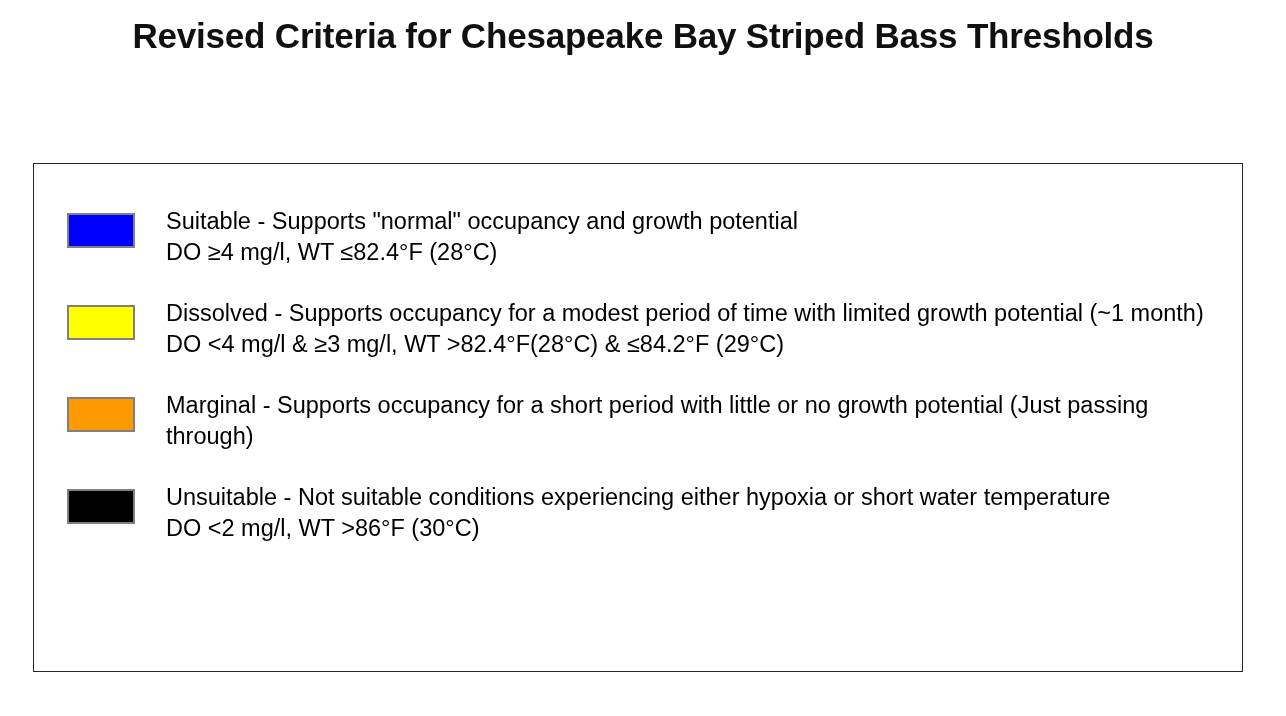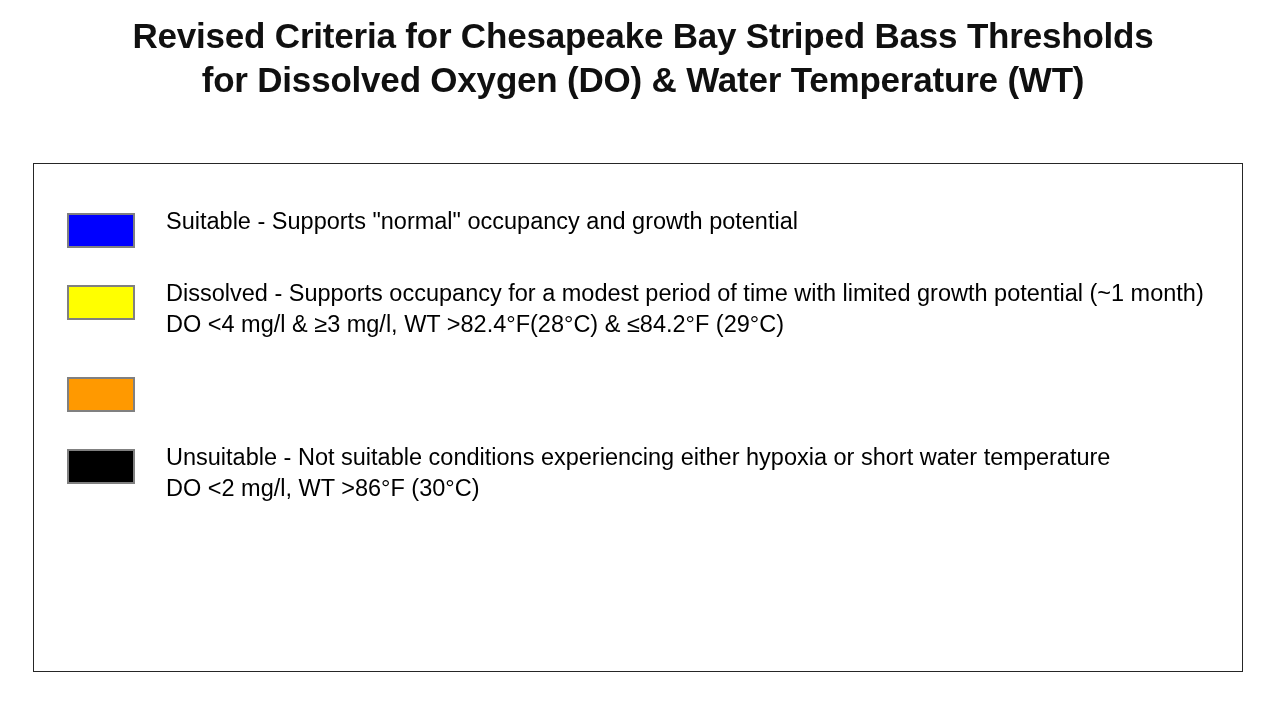--- a/index.html
+++ b/index.html
@@ -94,41 +94,42 @@
     margin: 0;
   }
 </style>
 </head>
 <body>
 
 <div id="slide">
 
   <div id="title-block">
     <div class="title-line">Revised Criteria for Chesapeake Bay Striped Bass Thresholds</div>
-    <div class="title-line">for Dissolved Oxygen (DO) &amp; Water Temperature (WT)</div>
   </div>
 
   <div id="legend-box">
     <div id="legend-list">
         <div class="legend-row">
           <div class="swatch" style="background: rgb(0, 0, 255); border-color: rgb(128, 128, 128);"></div>
           <div class="legend-text">
             <p class="legend-desc"><span class="term">Suitable</span><span> - </span><span>Supports "normal" occupancy and growth potential</span></p>
+            <p class="legend-criteria">DO ≥4 mg/l, WT ≤82.4°F (28°C)</p>
           </div>
         </div>
         <div class="legend-row">
           <div class="swatch" style="background: rgb(255, 255, 0); border-color: rgb(128, 128, 128);"></div>
           <div class="legend-text">
             <p class="legend-desc"><span class="term">Dissolved</span><span> - </span><span>Supports occupancy for a modest period of time with limited growth potential (~1 month)</span></p>
             <p class="legend-criteria">DO &lt;4 mg/l &amp; ≥3 mg/l, WT &gt;82.4°F(28°C) &amp; ≤84.2°F (29°C)</p>
           </div>
         </div>
         <div class="legend-row">
           <div class="swatch" style="background: rgb(255, 153, 0); border-color: rgb(128, 128, 128);"></div>
           <div class="legend-text">
+            <p class="legend-desc"><span class="term">Marginal</span><span> - </span><span>Supports occupancy for a short period with little or no growth potential (Just passing through)</span></p>
           </div>
         </div>
         <div class="legend-row">
           <div class="swatch" style="background: rgb(0, 0, 0); border-color: rgb(128, 128, 128);"></div>
           <div class="legend-text">
             <p class="legend-desc"><span class="term">Unsuitable</span><span> - </span><span>Not suitable conditions experiencing either hypoxia or short water temperature</span></p>
             <p class="legend-criteria">DO &lt;2 mg/l, WT &gt;86°F (30°C)</p>
           </div>
         </div>
       </div>

